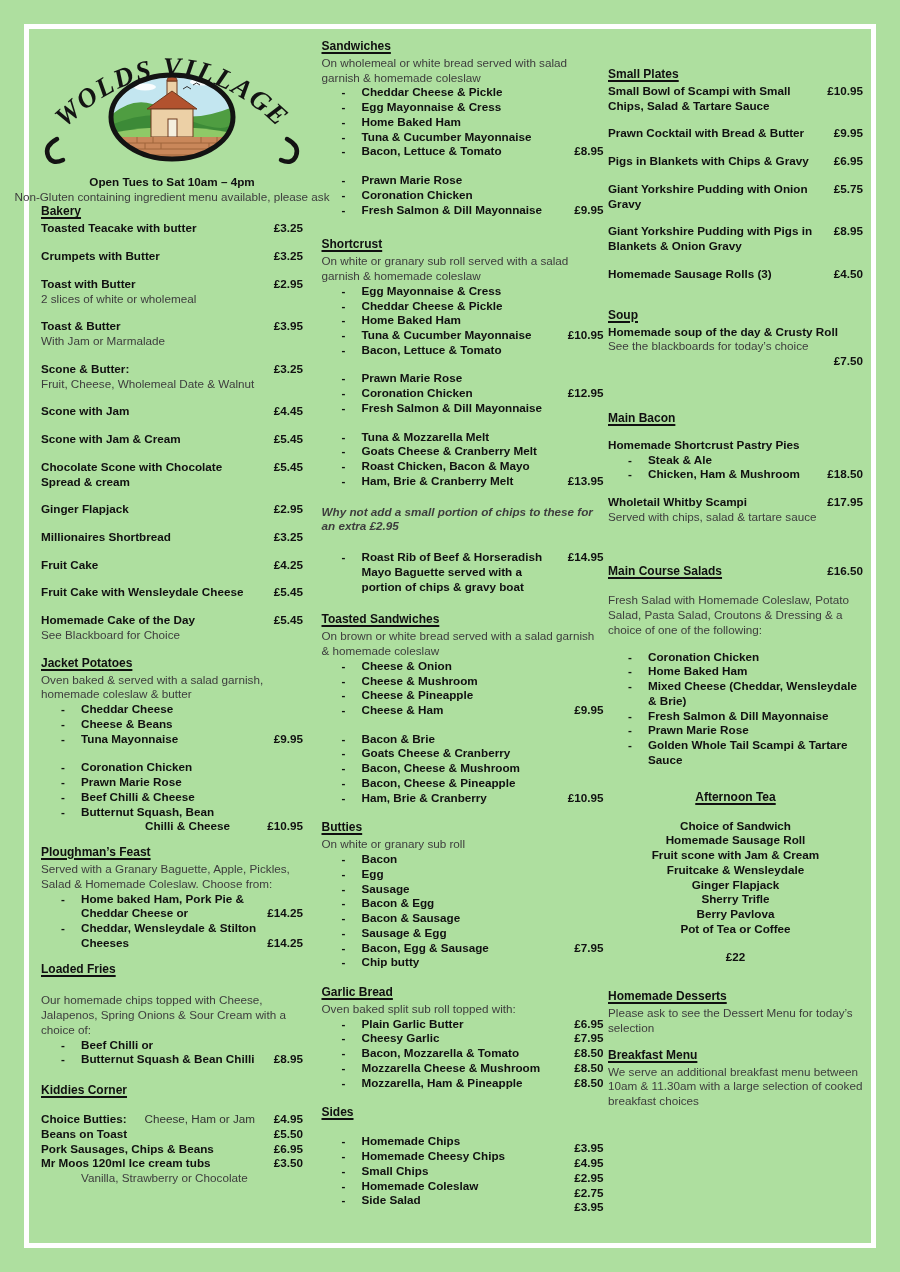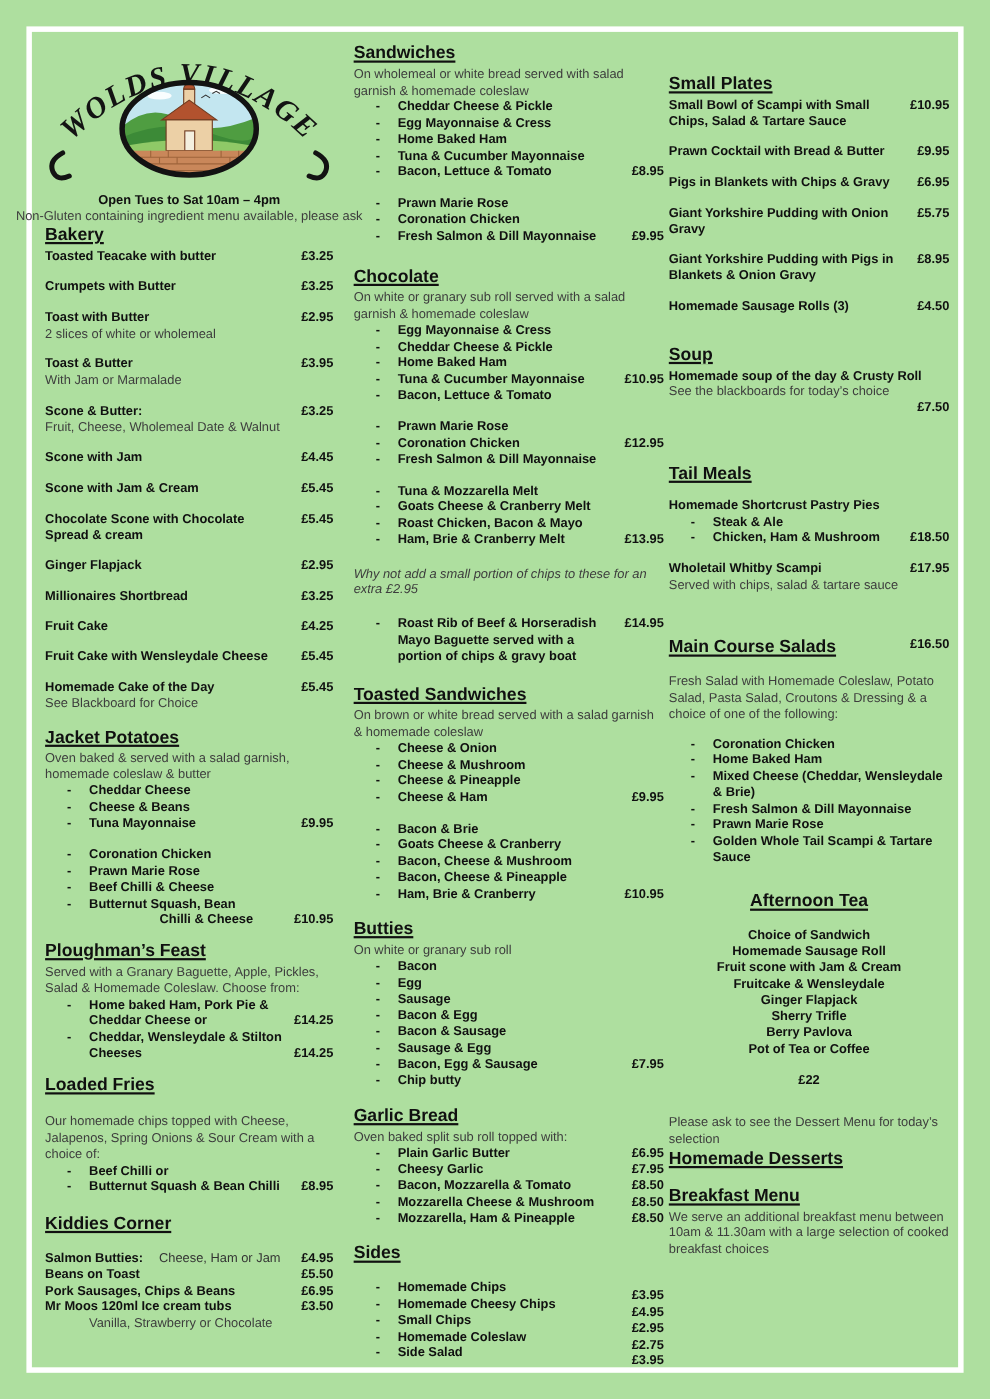--- a/index.html
+++ b/index.html
@@ -10,24 +10,24 @@
   .col{display:flex;flex-direction:column;box-sizing:border-box;}
   .col-left{width:262px;}
   .col-mid{width:282px;padding-top:2px;margin-left:14px;}
   .col-right{width:255px;padding-top:30px;}
   .row{display:flex;align-items:flex-start;font-size:11.7px;line-height:1.26;color:#333;}
   .gap{flex:none;}
   .txt{flex:1;}
   .txt2{flex:1;color:#333;text-align:right;}
   .bold{font-weight:bold;color:#101010;}
   .gray{color:#3d3d3d;}
-  .italic{font-style:italic;color:#3d3d3d;}
+  .italic{font-style:italic;color:#3d3d3d;font-weight:bold;}
   .price{font-weight:bold;color:#101010;white-space:nowrap;margin-left:4px;min-width:44px;text-align:right;}
   .h{margin:0 0 2px 0;}
-  .h .txt{font-size:16px;line-height:1.25;font-weight:bold;color:#101010;
+  .h .txt{font-size:12px;line-height:1.25;font-weight:bold;color:#101010;
           text-decoration:underline;text-decoration-thickness:1.8px;text-underline-offset:2px;}
   .center{justify-content:center;text-align:center;}
   .center .txt{flex:none;}
   .bullet .mark{flex:none;width:40px;padding-left:20px;box-sizing:border-box;font-weight:bold;color:#101010;}
   .cont{padding-left:40px;gap:14px;}
   .ind2{padding-left:104px;align-items:center;}
   .shrink{flex:none;}
   .logo{display:block;margin:2px auto 0 auto;}
 </style>
 </head>
@@ -234,21 +234,21 @@
             <span class="mark">-</span>
             <span class="txt bold">Butternut Squash &amp; Bean Chilli</span>
             <span class="price">£8.95</span>
           </div>
           <div class="gap" style="height: 16px;"></div>
           <div class="row h">
             <span class="txt">Kiddies Corner</span>
           </div>
           <div class="gap" style="height: 12px;"></div>
           <div class="row">
-            <span class="txt bold shrink">Salmon Butties:</span>
+            <span class="txt bold shrink">Choice Butties:</span>
             <span class="txt2"> Cheese, Ham or Jam</span>
             <span class="price">£4.95</span>
           </div>
           <div class="row">
             <span class="txt bold">Beans on Toast</span>
             <span class="price">£5.50</span>
           </div>
           <div class="row">
             <span class="txt bold">Pork Sausages, Chips &amp; Beans</span>
             <span class="price">£6.95</span>
@@ -298,21 +298,21 @@
             <span class="mark">-</span>
             <span class="txt bold">Coronation Chicken</span>
           </div>
           <div class="row bullet">
             <span class="mark">-</span>
             <span class="txt bold">Fresh Salmon &amp; Dill Mayonnaise</span>
             <span class="price">£9.95</span>
           </div>
           <div class="gap" style="height: 20px;"></div>
           <div class="row h">
-            <span class="txt">Chocolate</span>
+            <span class="txt">Shortcrust</span>
           </div>
           <div class="row">
             <span class="txt gray">On white or granary sub roll served with a salad garnish &amp; homemade coleslaw</span>
           </div>
           <div class="row bullet">
             <span class="mark">-</span>
             <span class="txt bold">Egg Mayonnaise &amp; Cress</span>
           </div>
           <div class="row bullet">
             <span class="mark">-</span>
@@ -564,21 +564,21 @@
           </div>
           <div class="row">
             <span class="txt gray">See the blackboards for today’s choice</span>
           </div>
           <div class="row">
             <span class="txt"></span>
             <span class="price">£7.50</span>
           </div>
           <div class="gap" style="height: 42px;"></div>
           <div class="row h">
-            <span class="txt">Tail Meals</span>
+            <span class="txt">Main Bacon</span>
           </div>
           <div class="gap" style="height: 10px;"></div>
           <div class="row">
             <span class="txt bold">Homemade Shortcrust Pastry Pies</span>
           </div>
           <div class="row bullet">
             <span class="mark">-</span>
             <span class="txt bold">Steak &amp; Ale</span>
           </div>
           <div class="row bullet">
@@ -655,25 +655,25 @@
             <span class="txt bold">Berry Pavlova</span>
           </div>
           <div class="row center">
             <span class="txt bold">Pot of Tea or Coffee</span>
           </div>
           <div class="gap" style="height: 14px;"></div>
           <div class="row center">
             <span class="txt bold">£22</span>
           </div>
           <div class="gap" style="height: 24px;"></div>
+          <div class="row h">
+            <span class="txt">Homemade Desserts</span>
+          </div>
           <div class="row">
             <span class="txt gray">Please ask to see the Dessert Menu for today’s selection</span>
-          </div>
-          <div class="row h">
-            <span class="txt">Homemade Desserts</span>
           </div>
           <div class="gap" style="height: 12px;"></div>
           <div class="row h">
             <span class="txt">Breakfast Menu</span>
           </div>
           <div class="row">
             <span class="txt gray">We serve an additional breakfast menu between 10am &amp; 11.30am with a large selection of cooked breakfast choices</span>
           </div>
         </div>
     </div>

